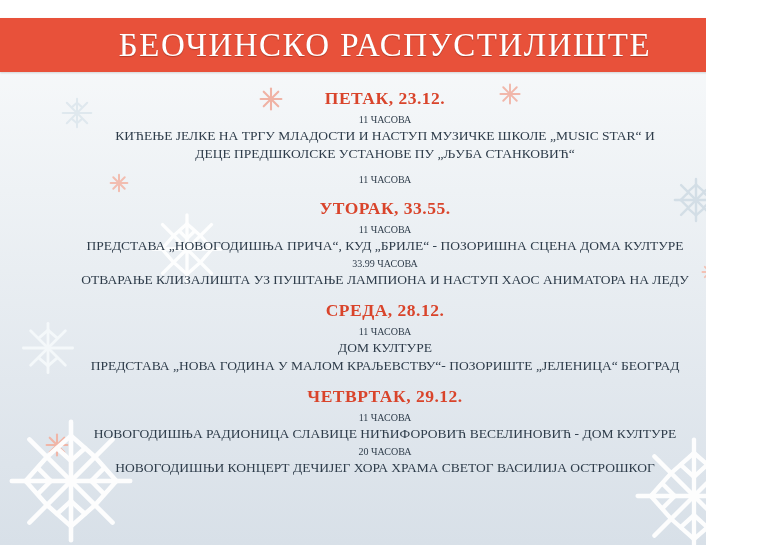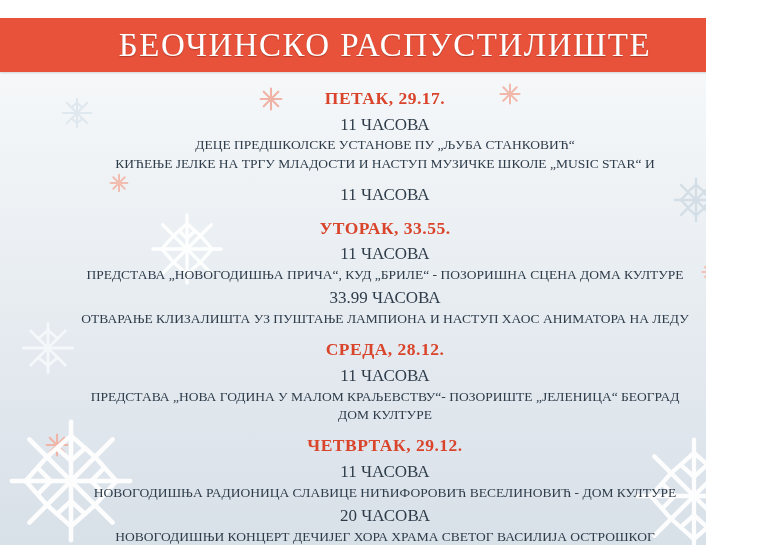--- a/index.html
+++ b/index.html
@@ -66,21 +66,21 @@
   .day {
     color: #d9442b;
     font-size: 17.5px;
     font-weight: bold;
     letter-spacing: 0.5px;
     line-height: 1.35;
     margin-top: 9px;
   }
   .time {
     color: #2e3c4a;
-    font-size: 17px;
+    font-size: 10px;
     line-height: 1.4;
     margin-top: 2px;
   }
   .desc {
     color: #2e3c4a;
     font-size: 13.5px;
     line-height: 1.35;
     margin-top: 0px;
     padding: 0 30px;
   }
@@ -298,25 +298,25 @@
 
   <div class="banner-top-strip"></div>
 
   <div class="banner">
     <div class="banner-title">БЕОЧИНСКО  РАСПУСТИЛИШТЕ</div>
   </div>
 
   <div class="content">
 
     <div class="block">
-      <div class="day">ПЕТАК, 29.17.</div>
-      <div class="time">11 ЧАСОВА</div>
-      <div class="desc">
+      <div class="day">ПЕТАК, 23.12.</div>
+      <div class="time">11 ЧАСОВА</div>
+      <div class="desc">
+        <span class="line">КИЋЕЊЕ ЈЕЛКЕ НА ТРГУ МЛАДОСТИ И НАСТУП МУЗИЧКЕ ШКОЛЕ „MUSIC STAR“ И</span>
         <span class="line">ДЕЦЕ ПРЕДШКОЛСКЕ УСТАНОВЕ ПУ „ЉУБА СТАНКОВИЋ“</span>
-        <span class="line">КИЋЕЊЕ ЈЕЛКЕ НА ТРГУ МЛАДОСТИ И НАСТУП МУЗИЧКЕ ШКОЛЕ „MUSIC STAR“ И</span>
       </div>
     </div>
 
     <div class="block">
       <div class="time">11 ЧАСОВА</div>
     </div>
 
     <div class="block">
       <div class="day">УТОРАК, 33.55.</div>
       <div class="time">11 ЧАСОВА</div>
@@ -326,22 +326,22 @@
       <div class="time">33.99 ЧАСОВА</div>
       <div class="desc">
         <span class="line">ОТВАРАЊЕ КЛИЗАЛИШТА УЗ ПУШТАЊЕ ЛАМПИОНА И НАСТУП ХАОС АНИМАТОРА НА ЛЕДУ</span>
       </div>
     </div>
 
     <div class="block">
       <div class="day">СРЕДА, 28.12.</div>
       <div class="time">11 ЧАСОВА</div>
       <div class="desc">
+        <span class="line">ДОМ КУЛТУРЕ</span>
         <span class="line">ПРЕДСТАВА „НОВА ГОДИНА У МАЛОМ КРАЉЕВСТВУ“- ПОЗОРИШТЕ „ЈЕЛЕНИЦА“ БЕОГРАД</span>
-        <span class="line">ДОМ КУЛТУРЕ</span>
       </div>
     </div>
 
     <div class="block">
       <div class="day">ЧЕТВРТАК, 29.12.</div>
       <div class="time">11 ЧАСОВА</div>
       <div class="desc">
         <span class="line">НОВОГОДИШЊА РАДИОНИЦА СЛАВИЦЕ НИЋИФОРОВИЋ ВЕСЕЛИНОВИЋ - ДОМ КУЛТУРЕ</span>
       </div>
       <div class="time">20 ЧАСОВА</div>

